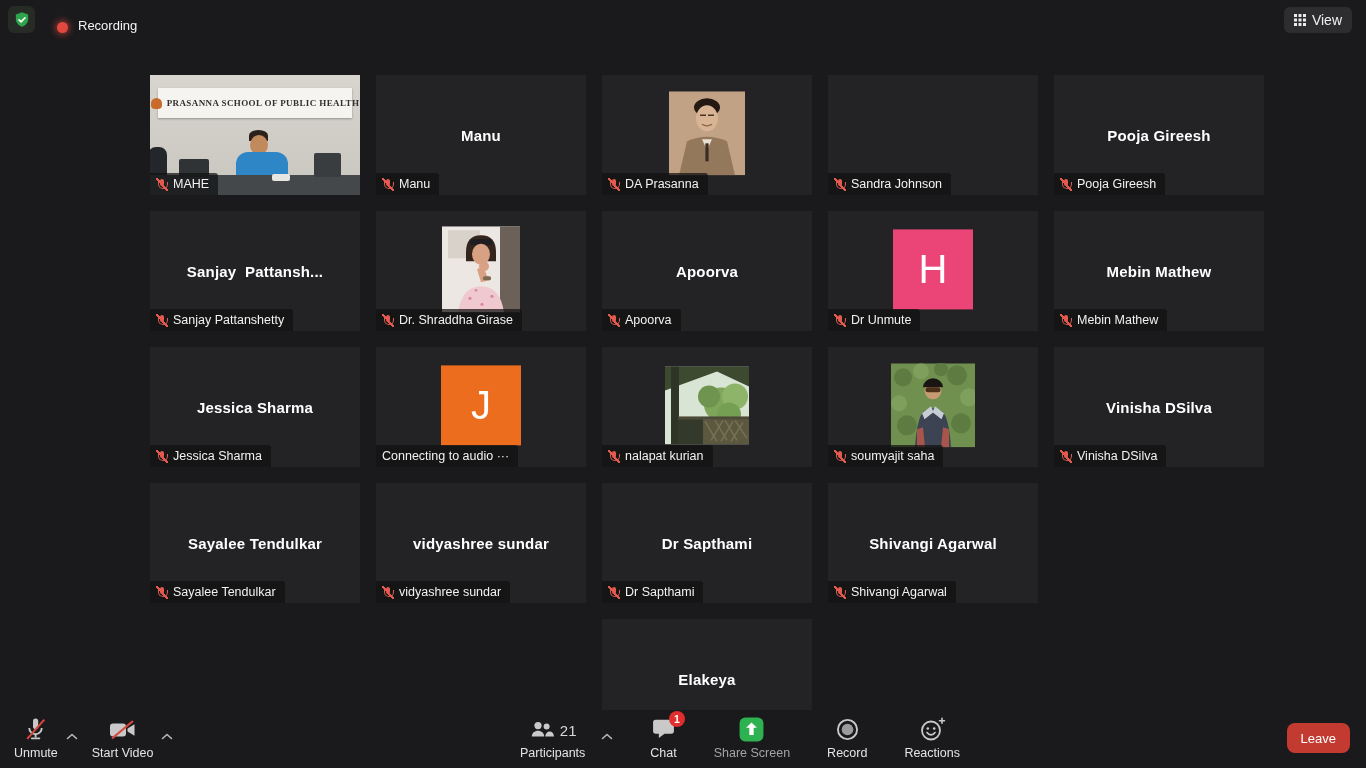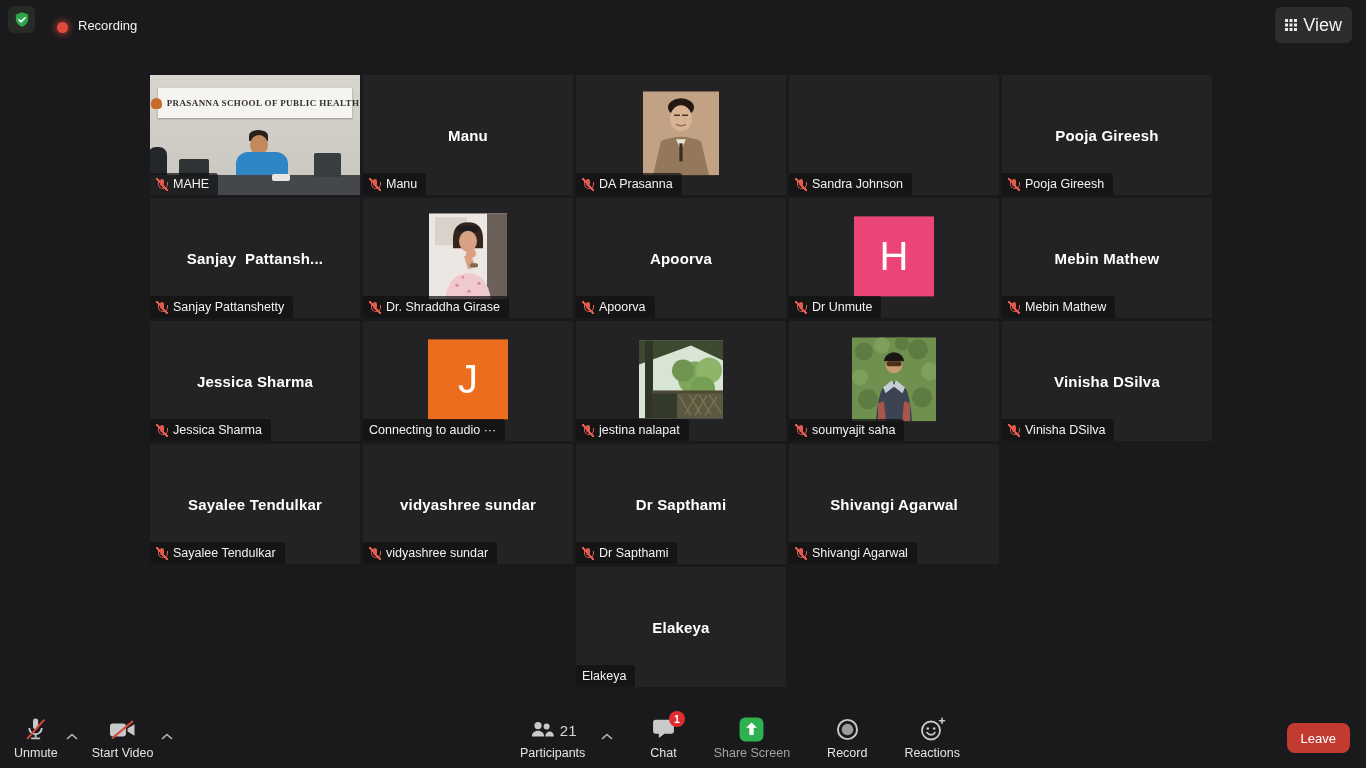--- a/index.html
+++ b/index.html
@@ -5,24 +5,24 @@
   * { margin:0; padding:0; box-sizing:border-box; }
   html,body { width:1366px; height:768px; overflow:hidden; }
   body { background:#1A1A1C; font-family:"Liberation Sans", sans-serif; position:relative; }
 
   
   .top-bar { position:absolute; top:0; left:0; right:0; height:40px; }
   .rec-wrap { position:absolute; left:8px; top:6px; display:flex; align-items:flex-end; gap:10px; }
   .shield-btn { width:27px; height:27px; border-radius:6px; background:#262B26; display:flex; align-items:center; justify-content:center; }
   .rec-dot { width:11px; height:11px; border-radius:50%; background:#E1493E; box-shadow:0 0 6px 2px rgba(225,73,62,.55); margin-left:12px; }
   .rec-text { color:#F2F2F2; font-size:13px; }
-  .view-btn { position:absolute; right:14px; top:7px; height:36px; padding:0 10px; border-radius:6px; background:#2D2D30; display:flex; align-items:center; gap:6px; color:#F0F0F0; font-size:18px; }
+  .view-btn { position:absolute; right:14px; top:7px; height:26px; padding:0 10px; border-radius:6px; background:#2D2D30; display:flex; align-items:center; gap:6px; color:#F0F0F0; font-size:14px; }
 
   
-  .grid { position:absolute; left:150px; top:75px; display:grid; grid-template-columns:repeat(5,210px); grid-auto-rows:120px; gap:3px; }
+  .grid { position:absolute; left:150px; top:75px; display:grid; grid-template-columns:repeat(5,210px); grid-auto-rows:120px; gap:16px; }
   .tile { position:relative; background:#232325; overflow:hidden; }
   .tile.active { z-index:3; box-shadow:0 0 0 3px #BCD75F, 0 0 6px 3px rgba(188,215,95,.4); }
   .tile-elakeya { grid-column:3; grid-row:5; }
 
   .center-name { position:absolute; inset:0; display:flex; align-items:center; justify-content:center; color:#FFFFFF; font-size:15px; font-weight:bold; letter-spacing:.2px; white-space:pre; }
 
   .name-label { position:absolute; left:0; bottom:0; max-width:96%; display:flex; align-items:flex-end; gap:5px; background:rgba(16,16,16,.72); color:#F2F2F2; font-size:12.5px; padding:4px 9px 4px 6px; border-top-right-radius:3px; white-space:nowrap; }
 
   .mic-muted { position:relative; width:12px; height:13px; flex:none; background:linear-gradient(to top right,transparent 44%,#E25B4E 44%,#E25B4E 56%,transparent 56%); }
   .mic-muted::before { content:""; position:absolute; left:4px; top:1px; width:4px; height:6.5px; background:#E25B4E; border-radius:2px; }
@@ -242,21 +242,21 @@
       <circle cx="64" cy="48" r="12" fill="#75A053"></circle>
       <path d="M0 24 L52 5 L84 20 L84 0 L0 0 Z" fill="#3E4A30"></path>
       <rect x="6" y="0" width="8" height="78" fill="#2E3526"></rect>
       <rect x="13" y="50" width="71" height="3.5" fill="#4E4A38"></rect>
       <rect x="38" y="53" width="46" height="25" fill="#5C5840"></rect>
       <path d="M40 55l12 20M50 54l12 20M60 54l12 20M70 54l12 18M46 74l12-20M56 75l12-20M66 75l12-19" stroke="#787254" stroke-width="1.4"></path>
       <rect x="13" y="53" width="25" height="25" fill="#33392B"></rect>
     </svg>
     <div class="name-label">
       <span class="mic-muted"></span>
-      <span>jestina nalapat</span>
+      <span>nalapat kurian</span>
     </div>
   </div>
 
   <div class="tile">
     <svg class="photo-avatar" viewBox="0 0 84 84" width="84" height="84">
       <rect width="84" height="84" fill="#70904F"></rect>
       <circle cx="12" cy="14" r="9" fill="#5E7C41"></circle>
         <circle cx="30" cy="8" r="8" fill="#7FA05C"></circle>
       <circle cx="66" cy="12" r="10" fill="#5E7C41"></circle>
         <circle cx="78" cy="34" r="9" fill="#7FA05C"></circle>

